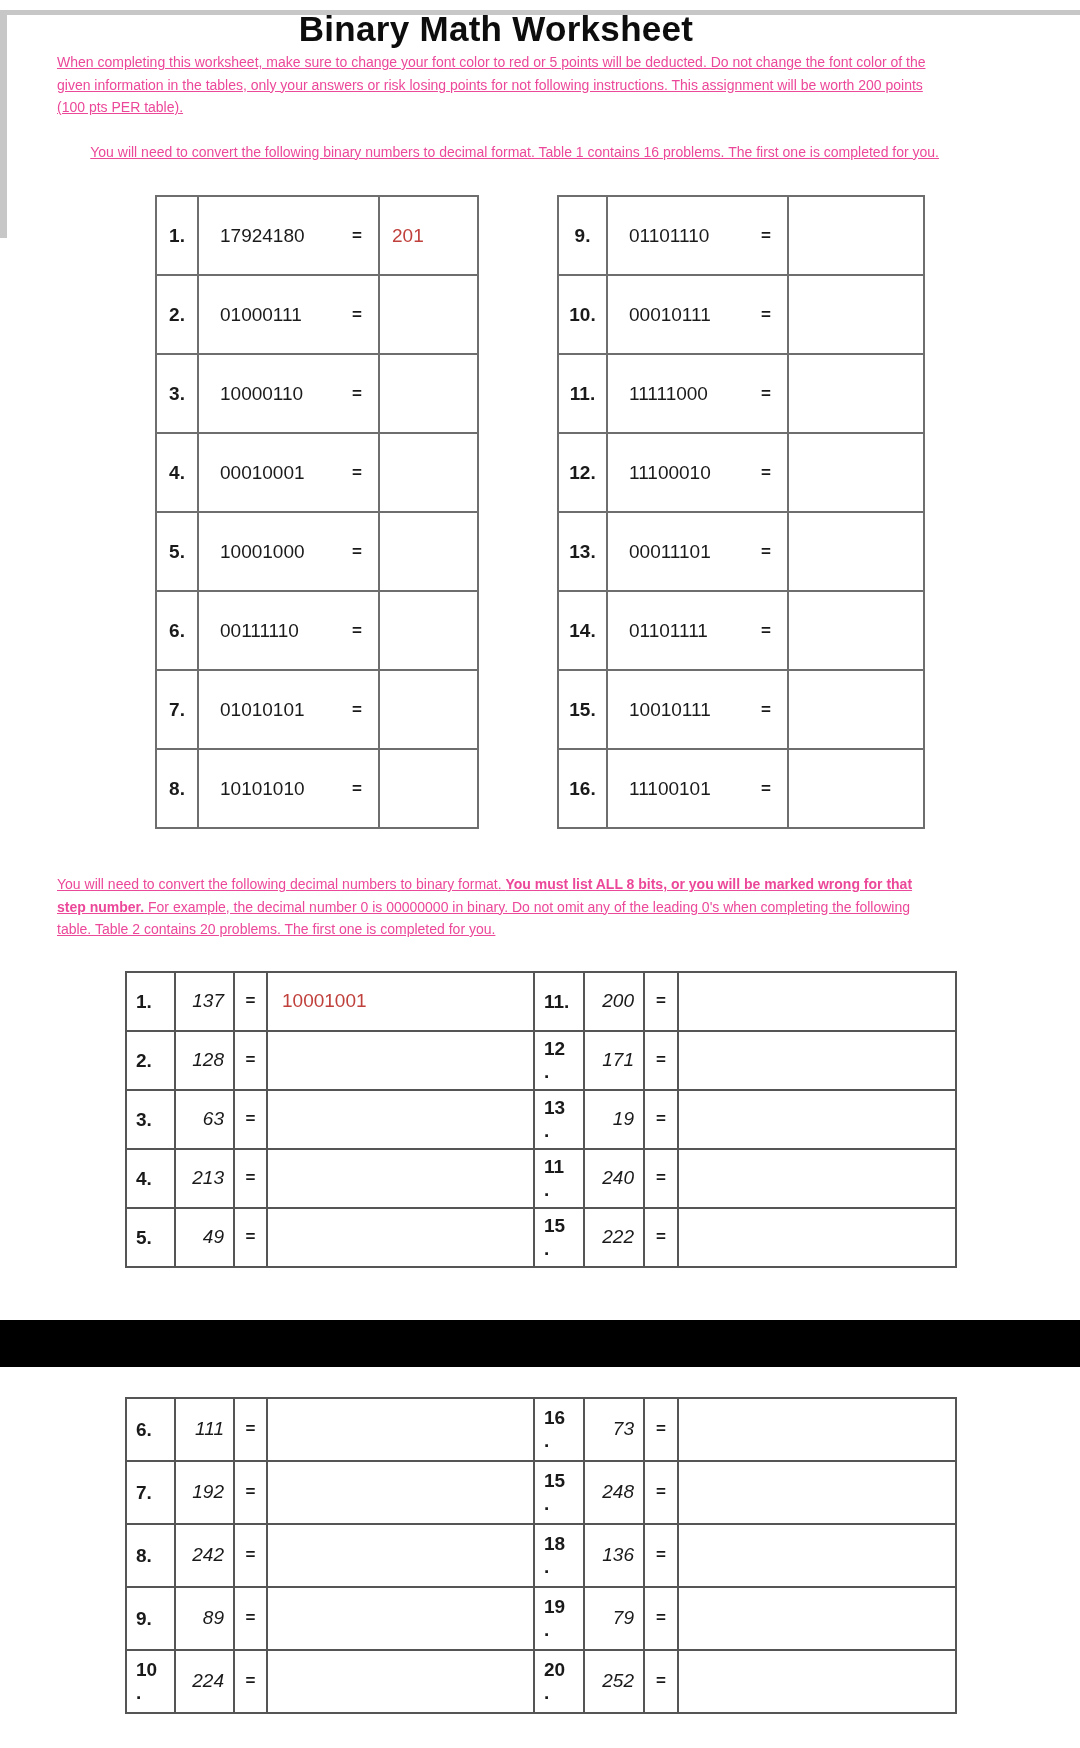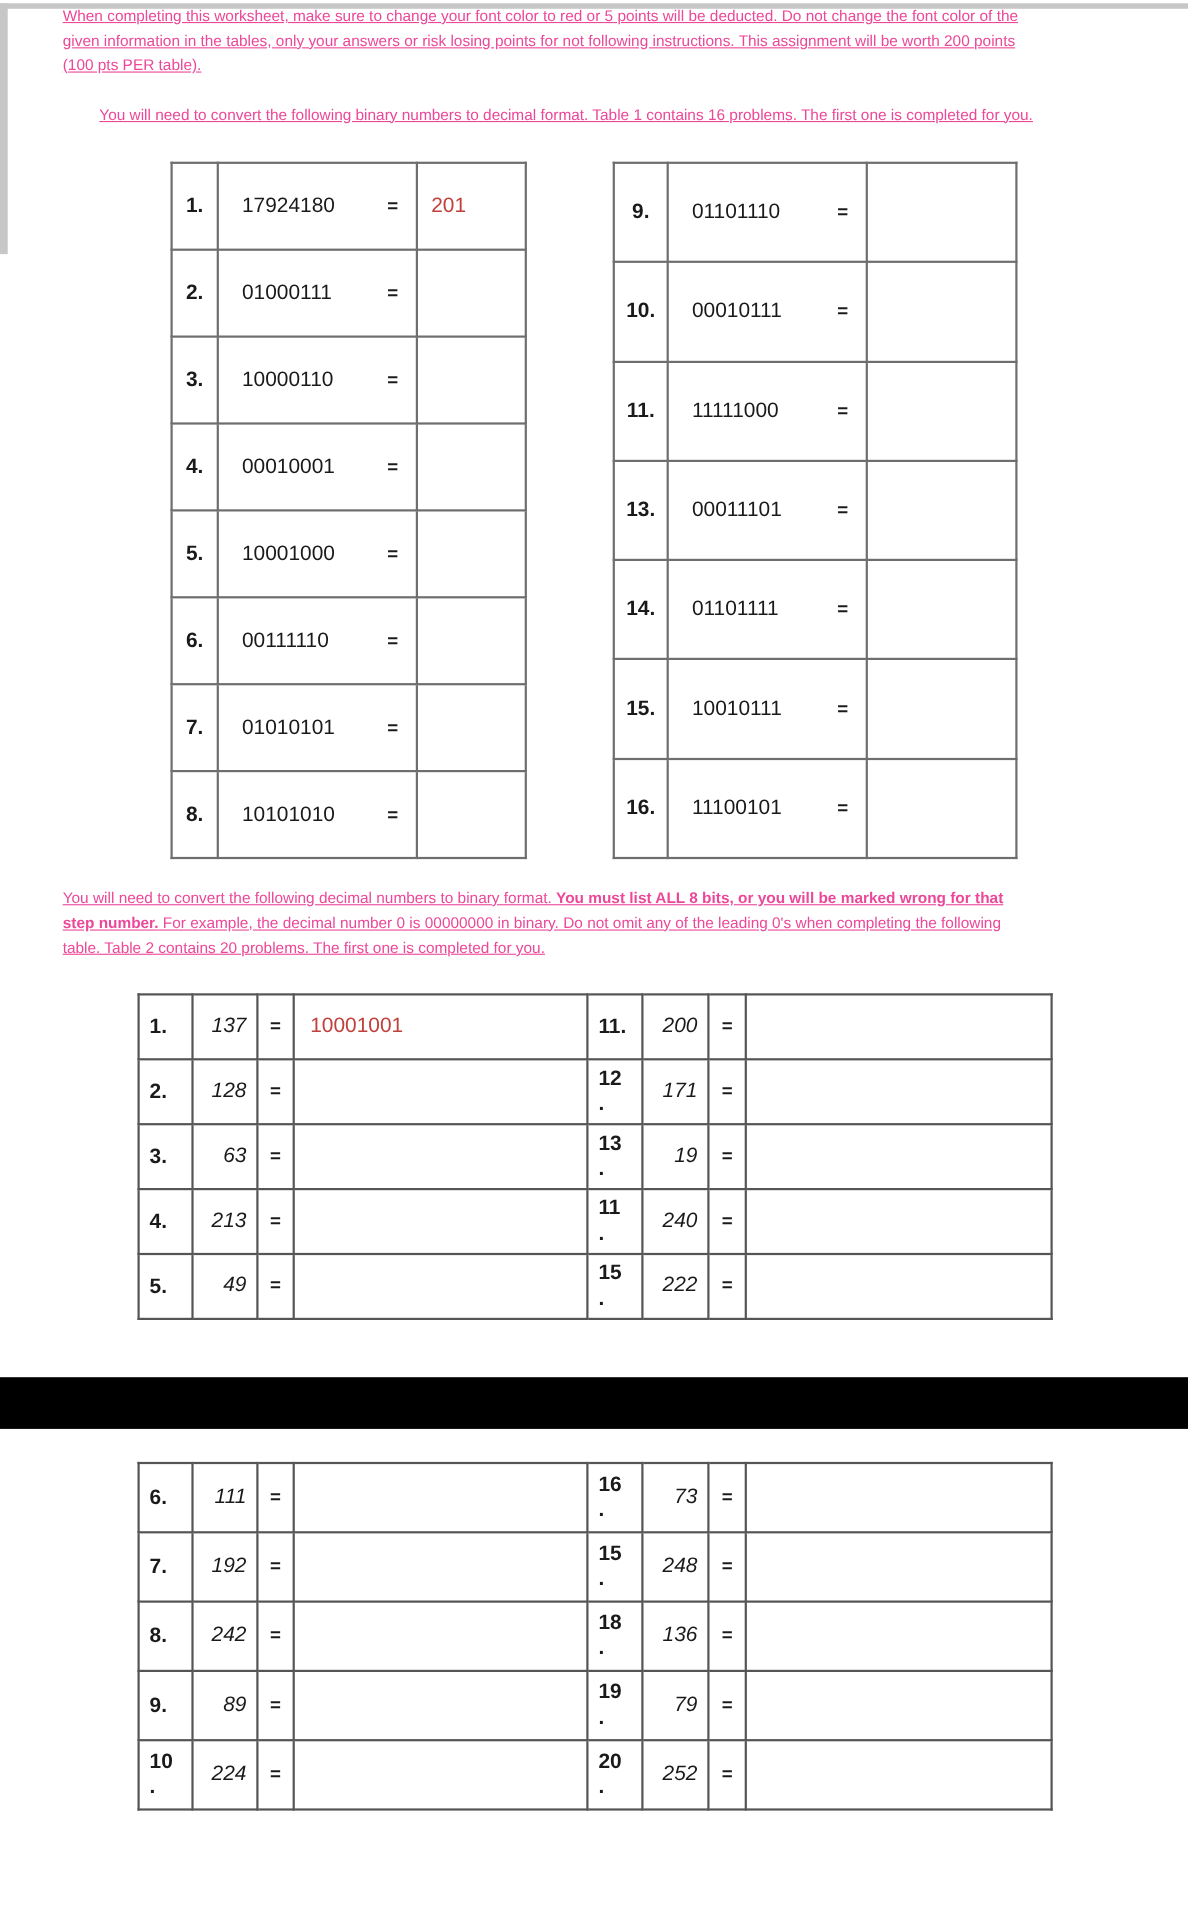--- a/index.html
+++ b/index.html
@@ -26,21 +26,21 @@
   }
   p.red-par {
     margin: 3px 0 0 57px;
     width: 882px;
     font-size: 14px;
     line-height: 22.5px;
     color: #ec4899;
     text-decoration: underline;
   }
   p.red-par.gap1 { margin-top: 22px; text-align: right; }
-  p.red-par.gap2 { margin-top: 24px; }
+  p.red-par.gap2 { margin-top: 44px; }
   p.red-par b { font-weight: bold; }
 
   
   .t1wrap { display: flex; margin: 32px 0 0 155px; }
   .t1gap { width: 78px; }
   table.t1 { border-collapse: collapse; table-layout: fixed; border: 2px solid #4e4e4e; }
   table.t1 td {
     border: 2px solid #6e6e6e;
     height: 75px;
     font-size: 19px;
@@ -81,20 +81,21 @@
     background: #000000;
   }
 </style>
 </head>
 <body>
 
 <div class="page">
   <div class="edge-top"></div>
   <div class="edge-left"></div>
 
+  <h1 class="title">Binary Math Worksheet</h1>
 
   <p class="red-par">When completing this worksheet, make sure to change your font color to red or 5 points will be deducted. Do not change the font color of the given information in the tables, only your answers or risk losing points for not following instructions. This assignment will be worth 200 points (100 pts PER table).</p>
 
   <p class="red-par gap1">You will need to convert the following binary numbers to decimal format. Table 1 contains 16 problems. The first one is completed for you.</p>
 
   <div class="t1wrap">
     <table class="t1">
       <colgroup>
           <col style="width:42px">
           <col style="width:181px">
@@ -211,20 +212,30 @@
               <span class="eq">=</span>
             </div>
           </td>
           <td class="ans"></td>
         </tr>
           <tr>
           <td class="num">11.</td>
           <td class="bin">
             <div class="binrow">
               <span>11111000</span>
+              <span class="eq">=</span>
+            </div>
+          </td>
+          <td class="ans"></td>
+        </tr>
+          <tr>
+          <td class="num">12.</td>
+          <td class="bin">
+            <div class="binrow">
+              <span>11100010</span>
               <span class="eq">=</span>
             </div>
           </td>
           <td class="ans"></td>
         </tr>
           <tr>
           <td class="num">13.</td>
           <td class="bin">
             <div class="binrow">
               <span>00011101</span>

